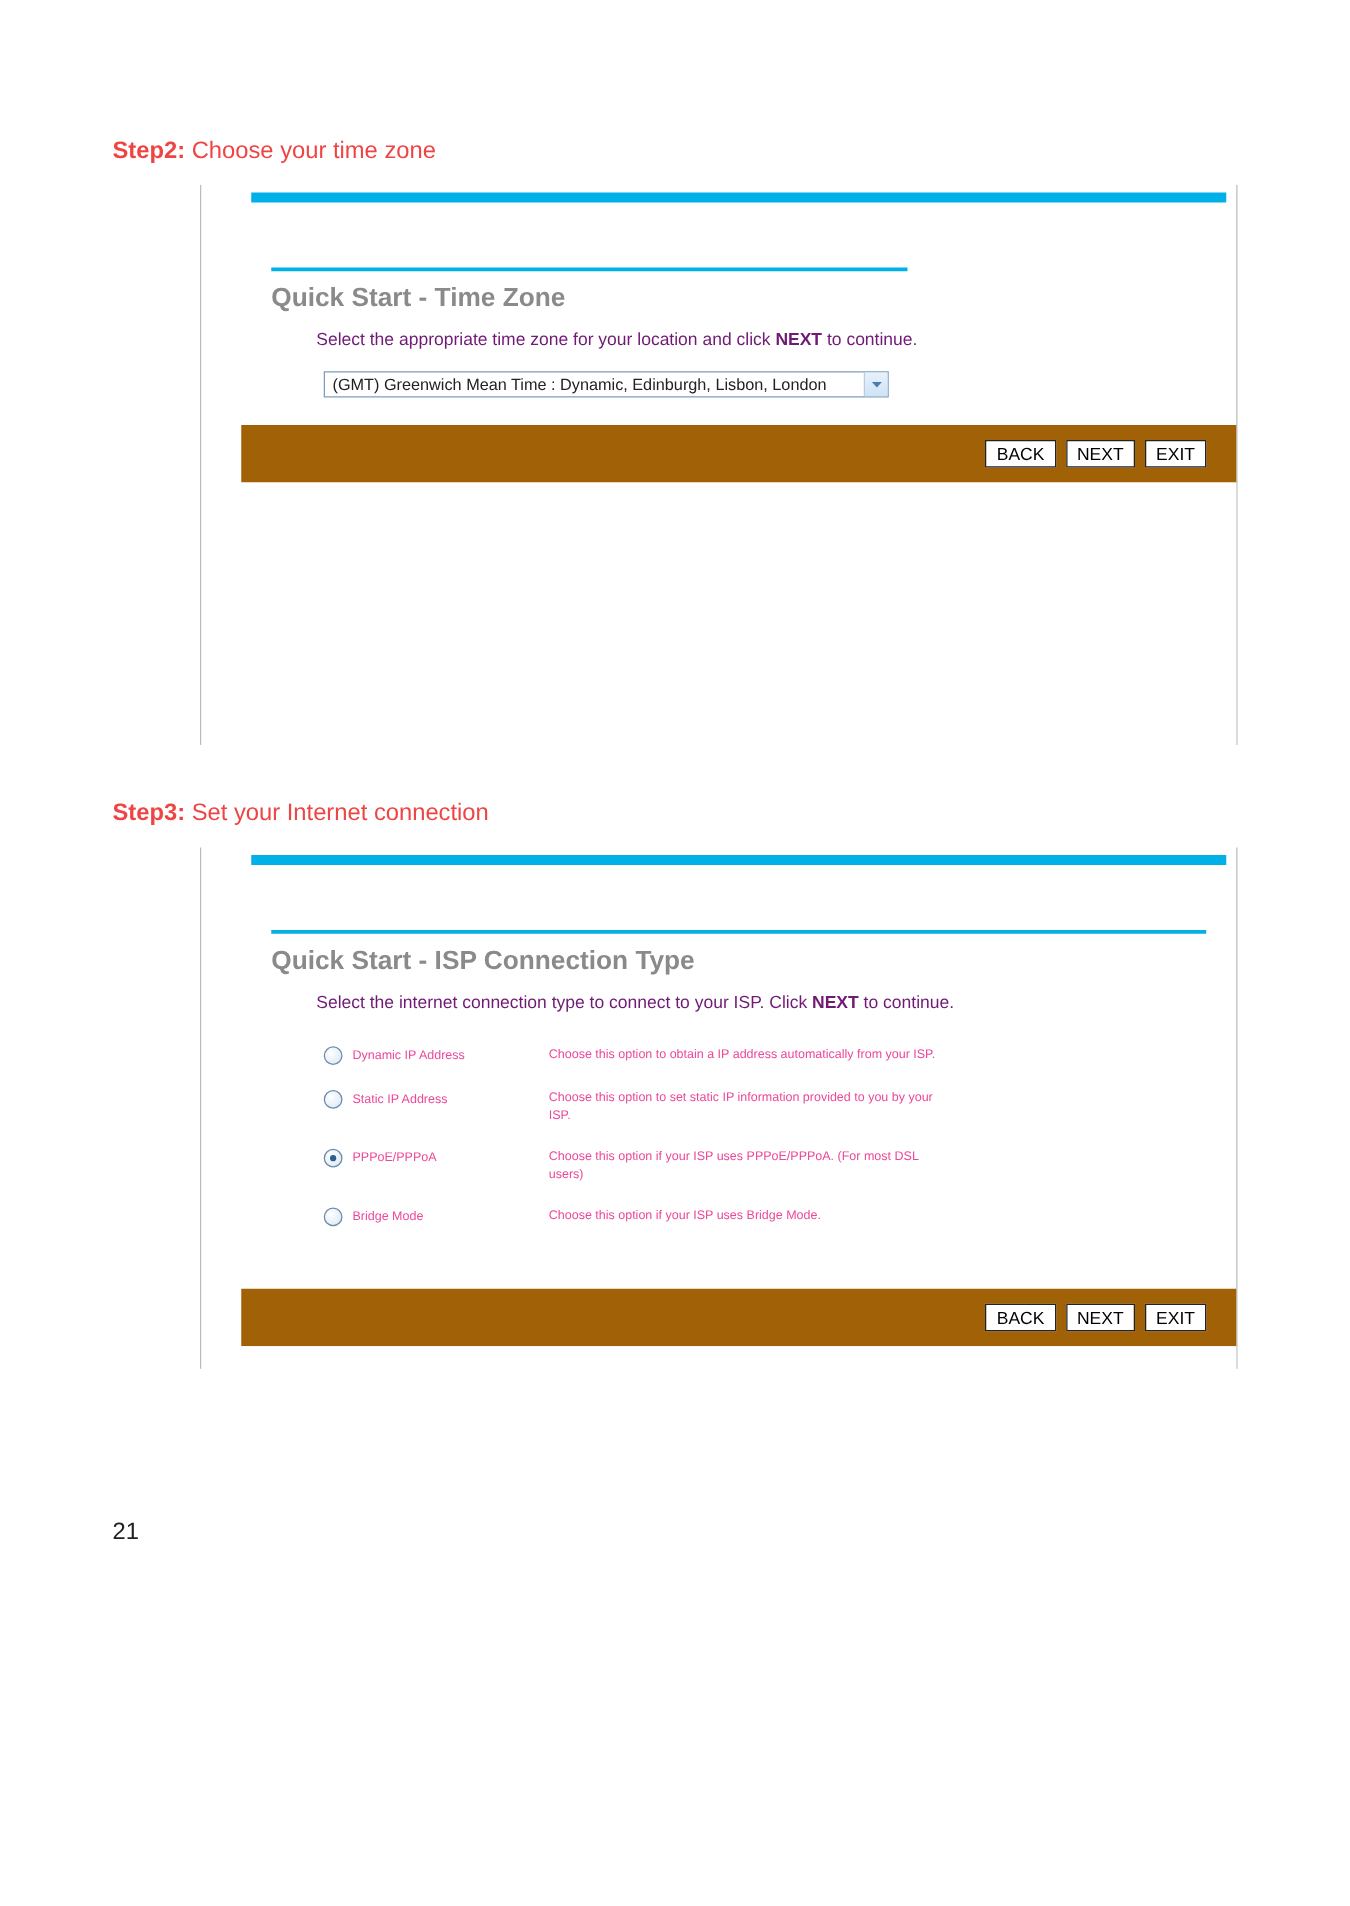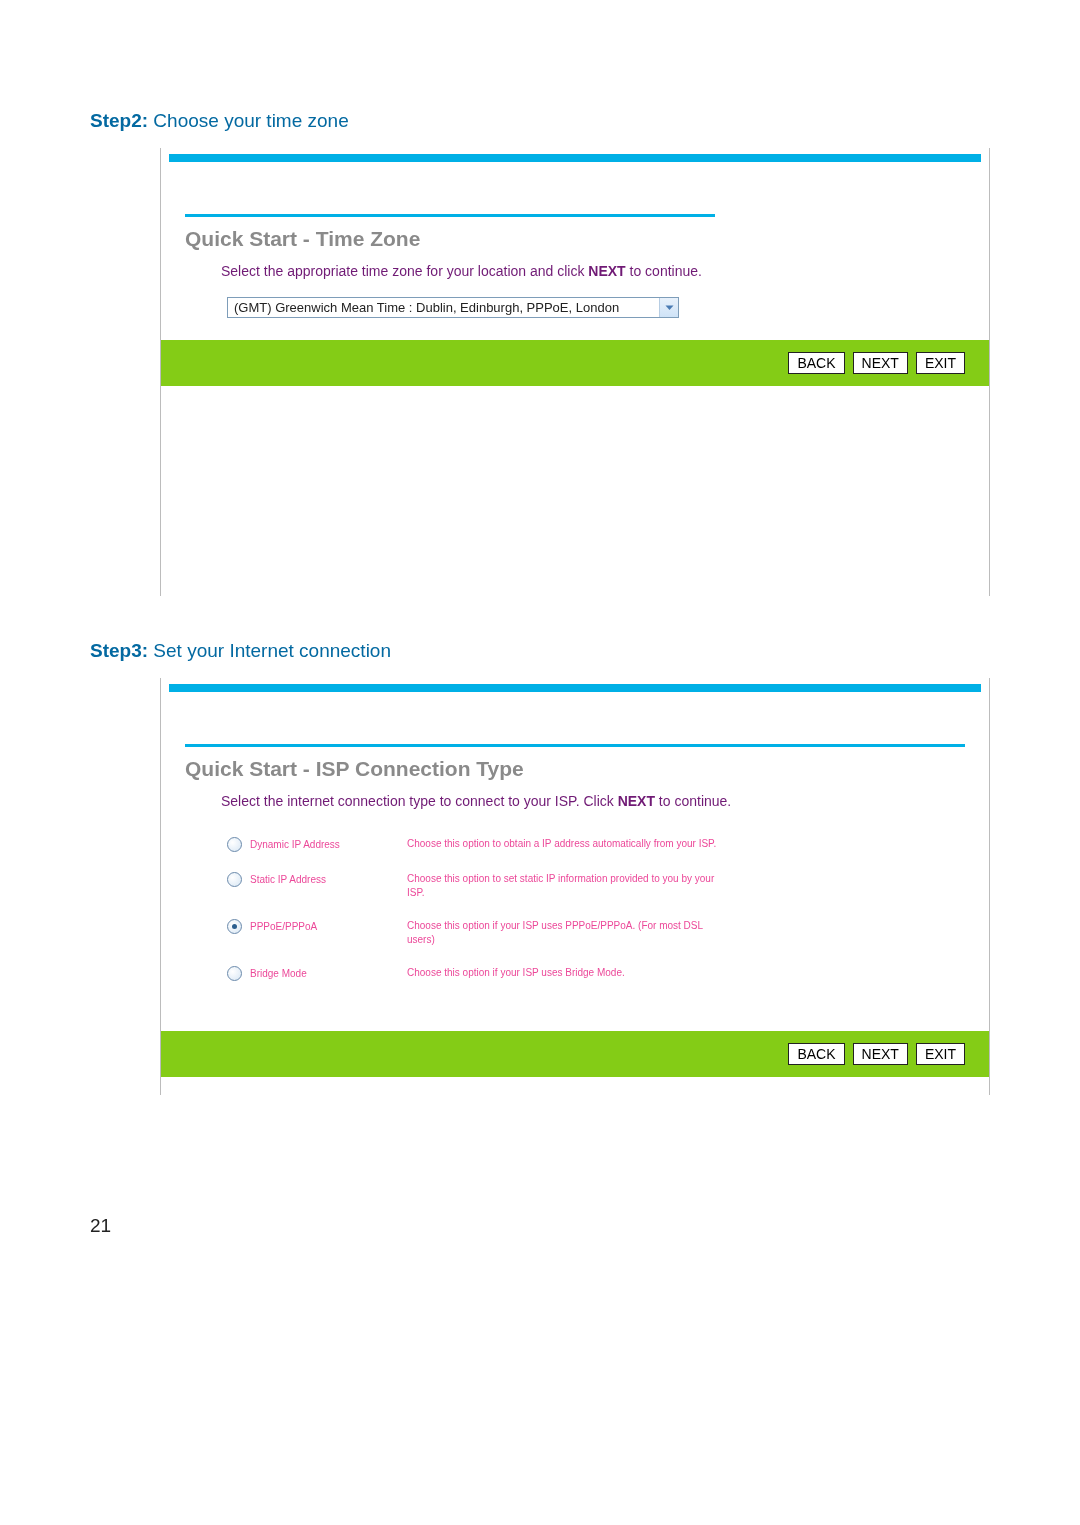--- a/index.html
+++ b/index.html
@@ -10,29 +10,30 @@
     font-size: 16px;
     color: #000;
     width: 1080px;
   }
   .page {
     padding: 110px 90px 60px 90px;
     box-sizing: border-box;
   }
   .step-caption {
     font-size: 19px;
-    color: #0369a1;
+    color: #ef4444;
     margin: 0 0 16px 0;
   }
   .step-caption b { font-weight: bold; }
   .panel-wrap {
     margin-left: 70px;
     border-left: 1px solid #bcbcbc;
     border-right: 1px solid #bcbcbc;
     background: #fff;
+    padding-left: 32px;
   }
   .panel-inner { padding: 6px 0 0 0; }
   .thick-bar {
     height: 8px;
     background: #00b0e6;
     margin: 0 8px;
   }
   .content-pad {
     padding: 22px 24px 0 24px;
   }
@@ -75,21 +76,21 @@
   .tz-select .arrow-btn {
     width: 18px;
     background: linear-gradient(#e8f1fb, #cfe3f7);
     border-left: 1px solid #b7cde3;
     display: flex;
     align-items: center;
     justify-content: center;
   }
   .tz-select .arrow-btn svg { display: block; }
   .button-bar {
-    background: #84cc16;
+    background: #a16207;
     padding: 12px 24px;
     display: flex;
     justify-content: flex-end;
     gap: 8px;
   }
   .btn {
     font-size: 14px;
     background: #fff;
     border: 1px solid #222;
     padding: 2px 8px;
@@ -168,21 +169,21 @@
       <div class="thick-bar"></div>
       <div class="content-pad">
         <div style="height:30px"></div>
         <div class="section-rule partial"></div>
         <div class="section-title">Quick Start - Time Zone</div>
         <p class="instr">
           <span>Select the appropriate time zone for your location and click </span><b>NEXT</b><span> to continue.</span>
         </p>
         <div class="tz-select-row">
           <div class="tz-select">
-            <div class="value">(GMT) Greenwich Mean Time : Dublin, Edinburgh, PPPoE, London</div>
+            <div class="value">(GMT) Greenwich Mean Time : Dynamic, Edinburgh, Lisbon, London</div>
             <div class="arrow-btn">
               <svg width="9" height="6" viewBox="0 0 9 6">
                   <path d="M0.5 0.5 L4.5 5 L8.5 0.5 Z" fill="#4a7bb3"></path>
                 </svg>
             </div>
           </div>
         </div>
       </div>
       <div class="button-bar">
         <button class="btn">BACK</button>

